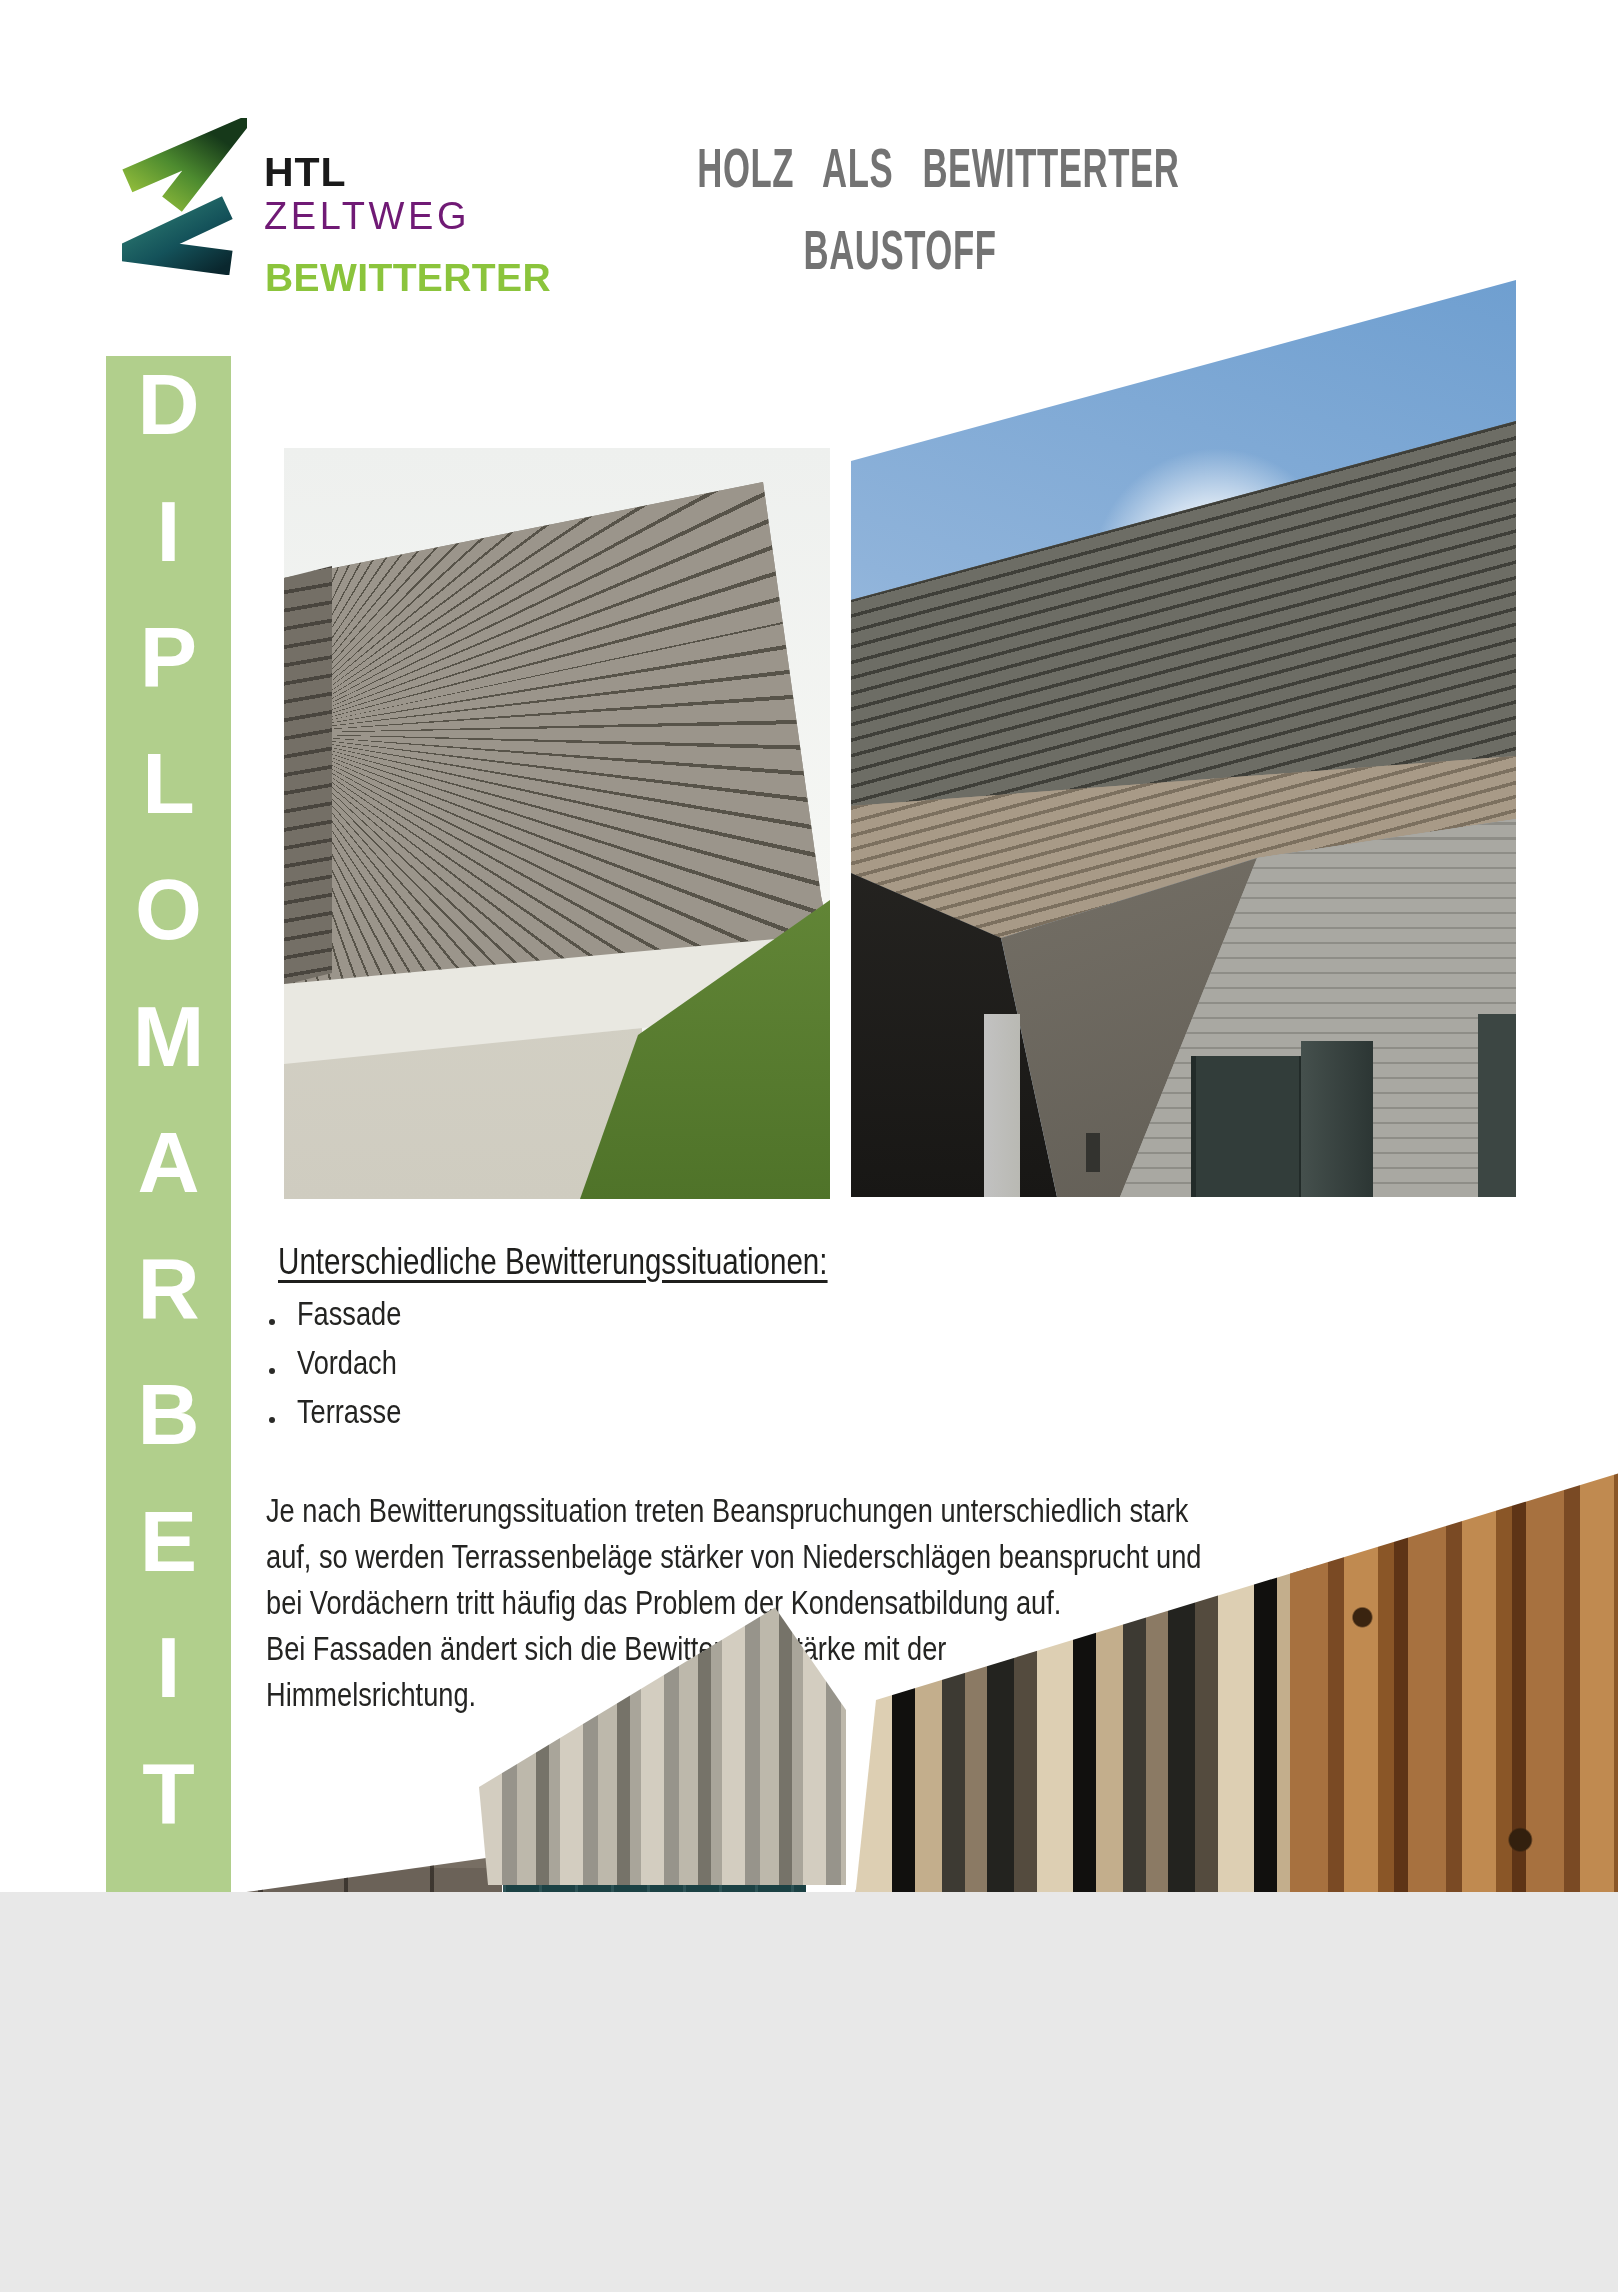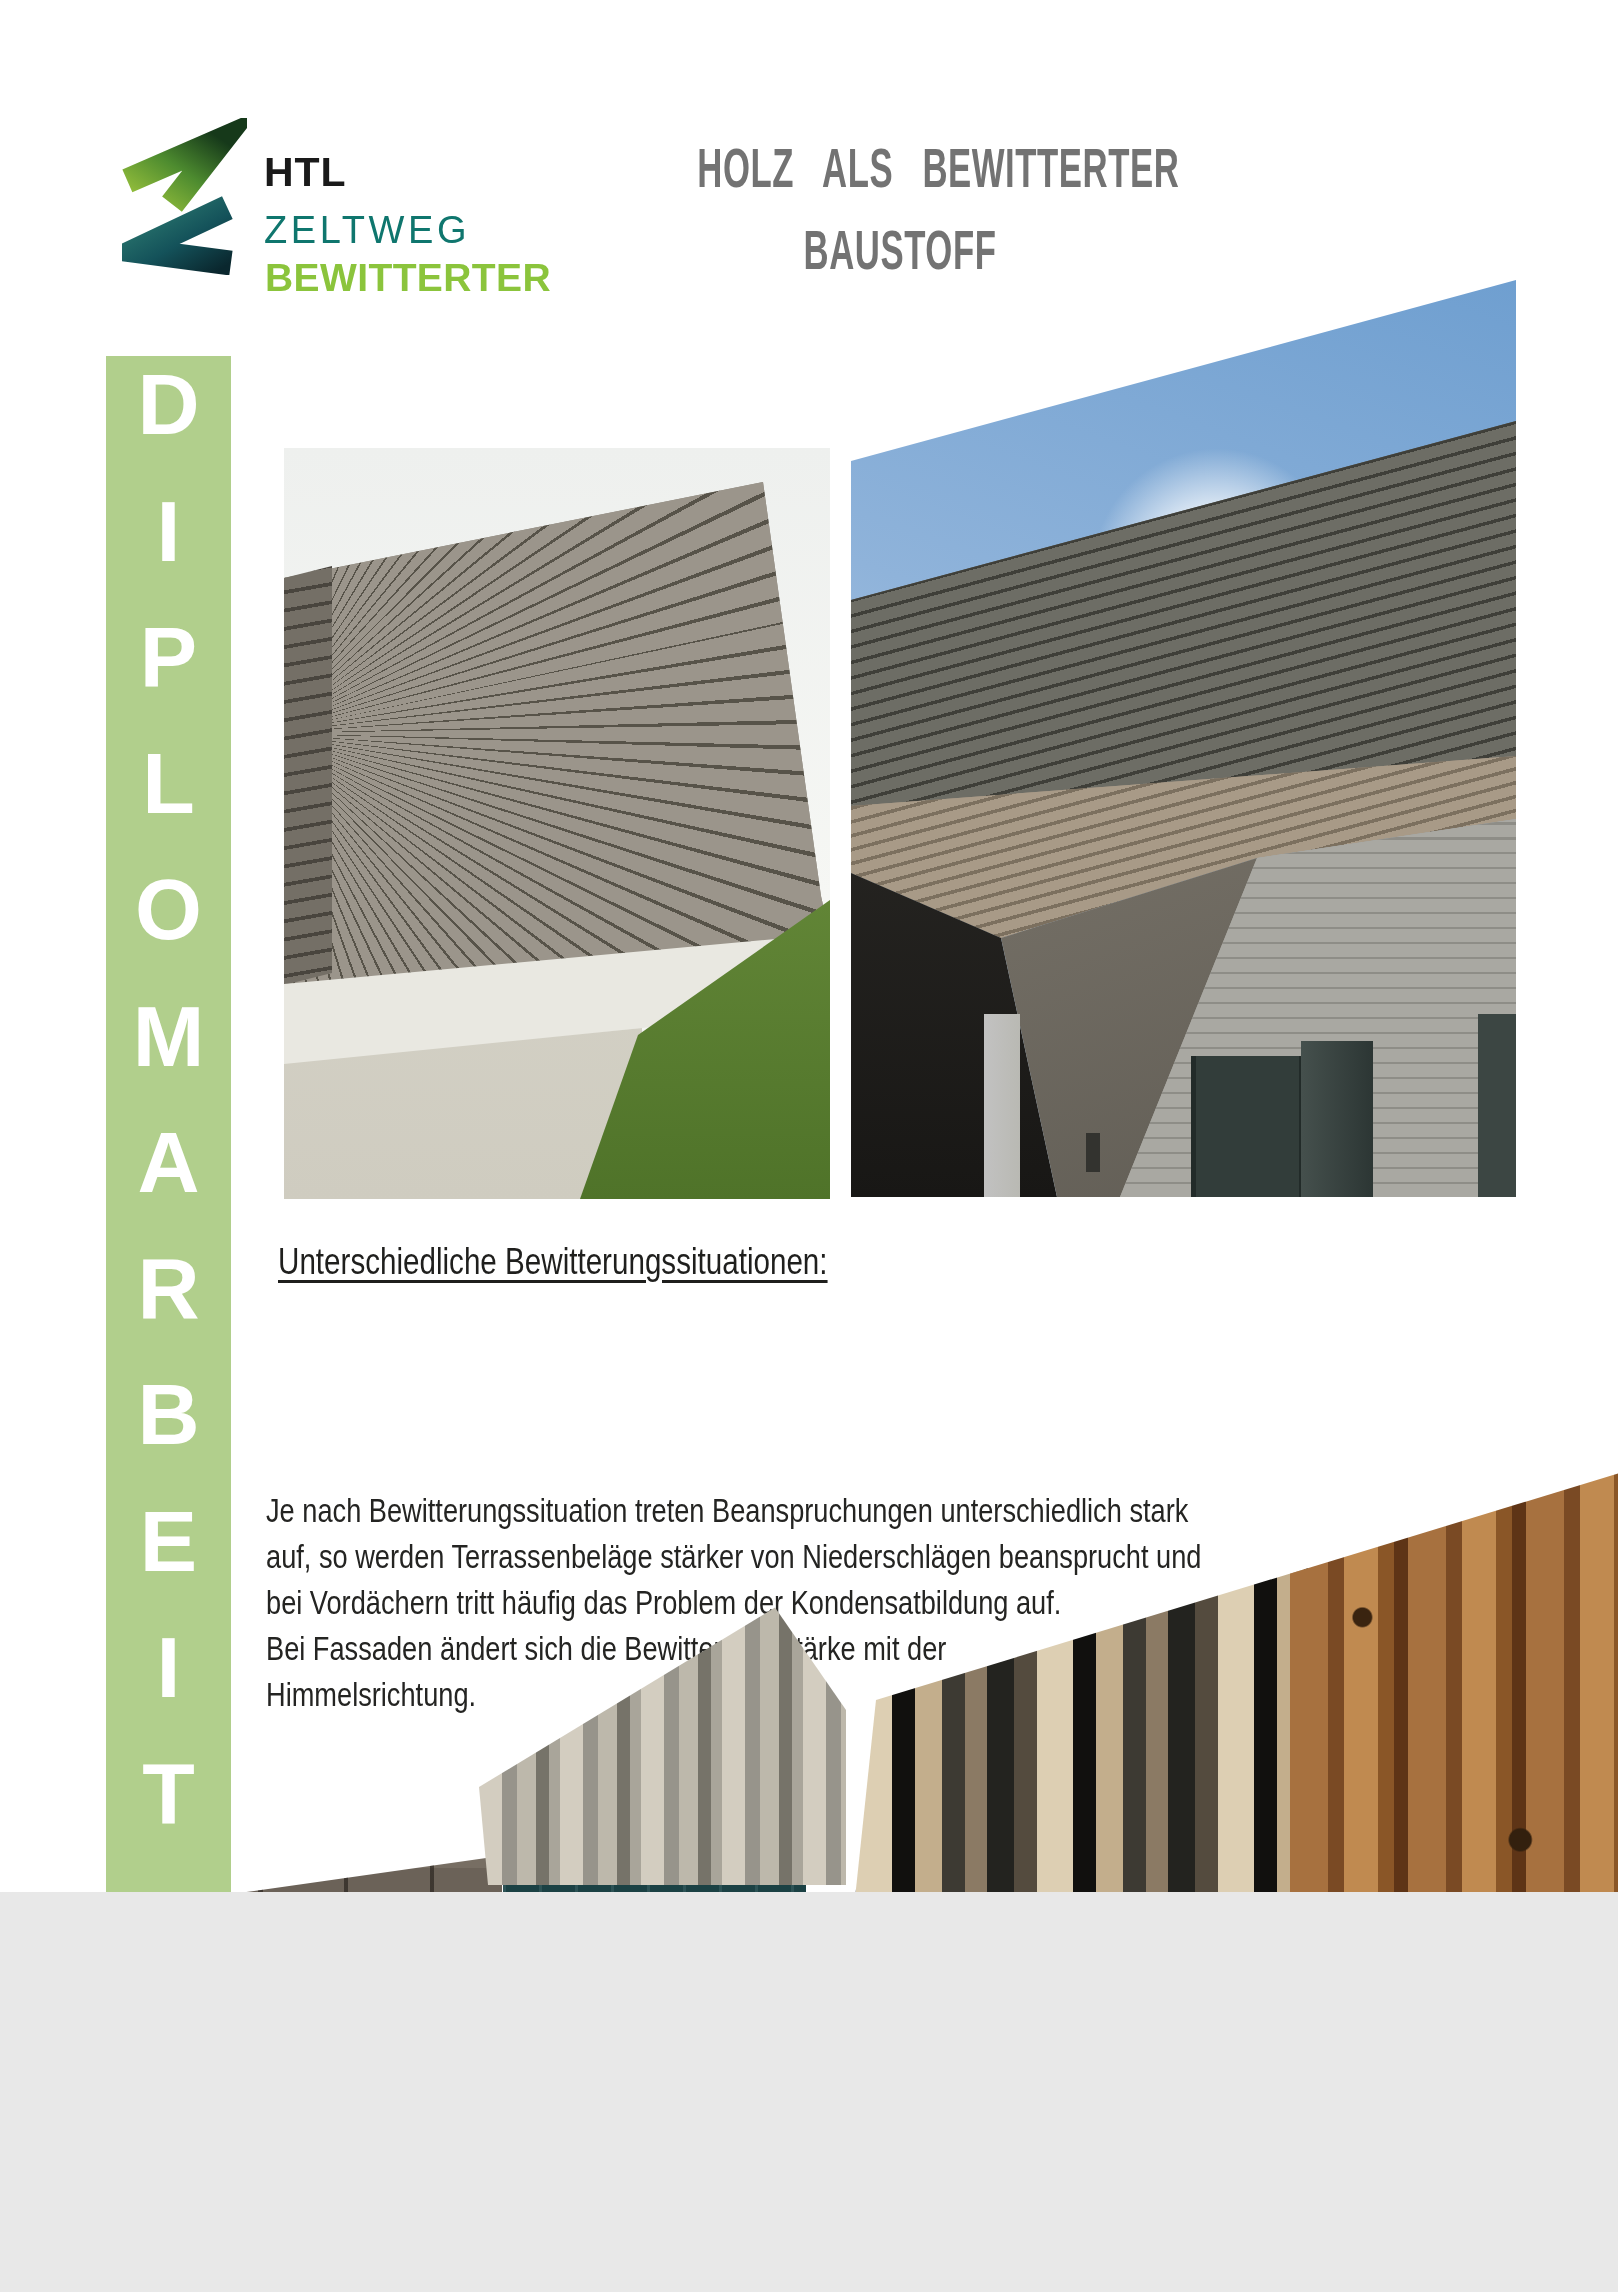--- a/index.html
+++ b/index.html
@@ -7,21 +7,21 @@
     position:relative;width:1618px;height:1892px;background:#ffffff;
     margin:0 auto;overflow:hidden;
     font-family:"Liberation Sans",sans-serif;color:#222;
   }
   .abs{position:absolute;}
 
   
   .logo{left:122px;top:118px;width:125px;height:157px;}
   .brand-block{left:264px;top:152px;line-height:1;}
   .brand-htl{font-size:41px;font-weight:700;color:#1a1a1a;letter-spacing:0.9px;}
-  .brand-city{font-size:38px;font-weight:400;color:#0f766e;letter-spacing:3.6px;margin-top:18px;}
+  .brand-city{font-size:38px;font-weight:400;color:#701a75;letter-spacing:3.6px;margin-top:4px;}
   .brand-dept{left:265px;top:256px;font-size:39px;font-weight:700;color:#8bc43c;letter-spacing:0.4px;}
 
   
   .title{left:573px;top:127px;width:654px;text-align:center;color:#737373;}
   .title-line{font-size:56px;font-weight:700;line-height:82px;letter-spacing:0.9px;
     word-spacing:0.55em;transform:scaleX(0.62);transform-origin:50% 50%;white-space:nowrap;}
 
   
   .author{left:280px;top:362px;font-size:31px;color:#2b2b28;line-height:50px;}
   .author div{transform:scaleX(0.8);transform-origin:0 0;white-space:nowrap;}
@@ -184,20 +184,34 @@
     <div class="abs pb-ceiling"></div>
     <div class="abs pb-backwall"></div>
     <div class="abs pb-window1"></div>
     <div class="abs pb-window2"></div>
     <div class="abs pb-window3"></div>
     <div class="abs pb-column"></div>
     <div class="abs pb-lamp"></div>
   </div>
 
   <div class="abs section-heading">Unterschiedliche Bewitterungssituationen:</div>
+  <div class="abs bullets">
+    <div class="bullet-row">
+      <span class="bullet-dot"></span>
+      <span class="bullet-label">Fassade</span>
+    </div>
+    <div class="bullet-row">
+      <span class="bullet-dot"></span>
+      <span class="bullet-label">Vordach</span>
+    </div>
+    <div class="bullet-row">
+      <span class="bullet-dot"></span>
+      <span class="bullet-label">Terrasse</span>
+    </div>
+  </div>
 
   <div class="abs paragraph">
     <div>Je nach Bewitterungssituation treten Beanspruchungen unterschiedlich stark</div>
     <div>auf, so werden Terrassenbeläge stärker von Niederschlägen beansprucht und</div>
     <div>bei Vordächern tritt häufig das Problem der Kondensatbildung auf.</div>
     <div>Bei Fassaden ändert sich die Bewitterungsstärke mit der</div>
     <div>Himmelsrichtung.</div>
   </div>
 
   <div class="abs photo-shingles"></div>

